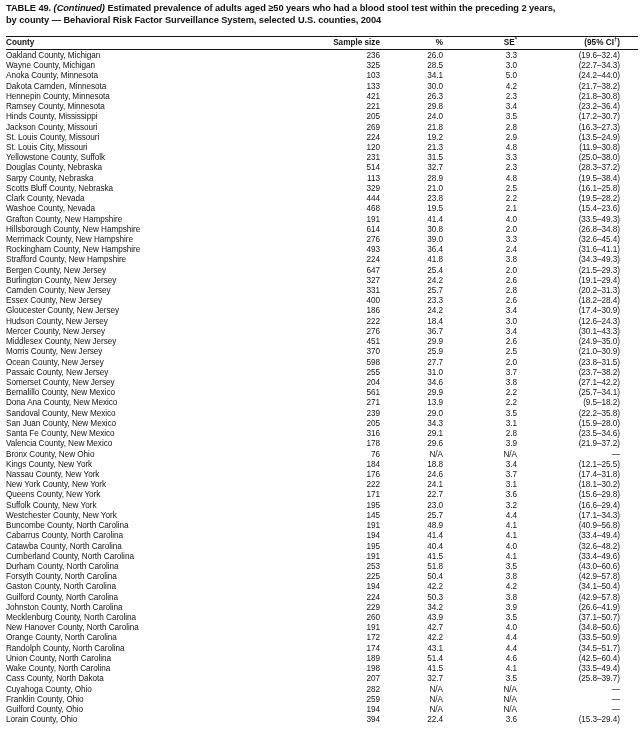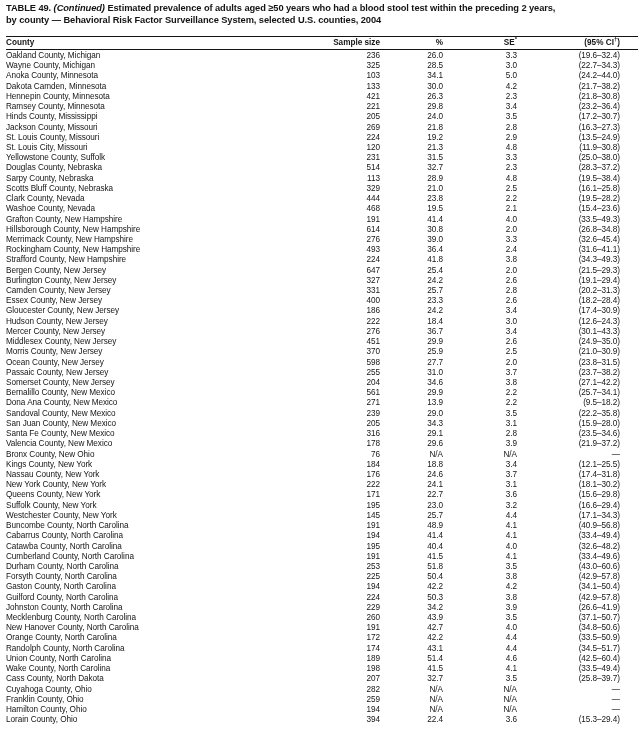--- a/index.html
+++ b/index.html
@@ -509,21 +509,21 @@
           <td class="right pad-r">—</td>
         </tr>
         <tr>
           <td class="left">Franklin County, Ohio</td>
           <td class="right">259</td>
           <td class="right">N/A</td>
           <td class="right">N/A</td>
           <td class="right pad-r">—</td>
         </tr>
         <tr>
-          <td class="left">Hamilton County, Ohio</td>
+          <td class="left">Guilford County, Ohio</td>
           <td class="right">194</td>
           <td class="right">N/A</td>
           <td class="right">N/A</td>
           <td class="right pad-r">—</td>
         </tr>
         <tr>
           <td class="left">Lorain County, Ohio</td>
           <td class="right">394</td>
           <td class="right">22.4</td>
           <td class="right">3.6</td>

